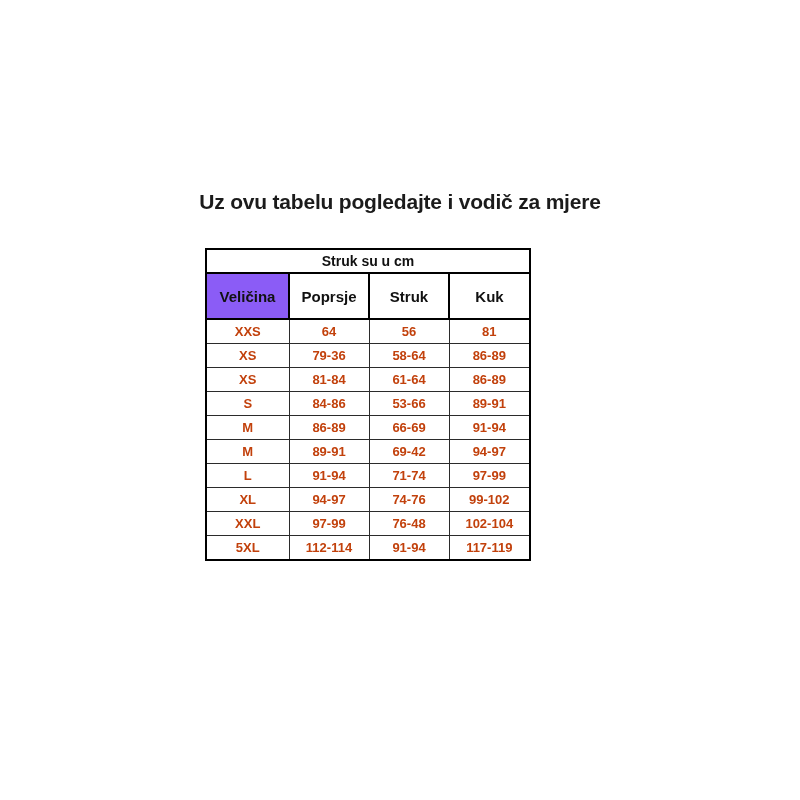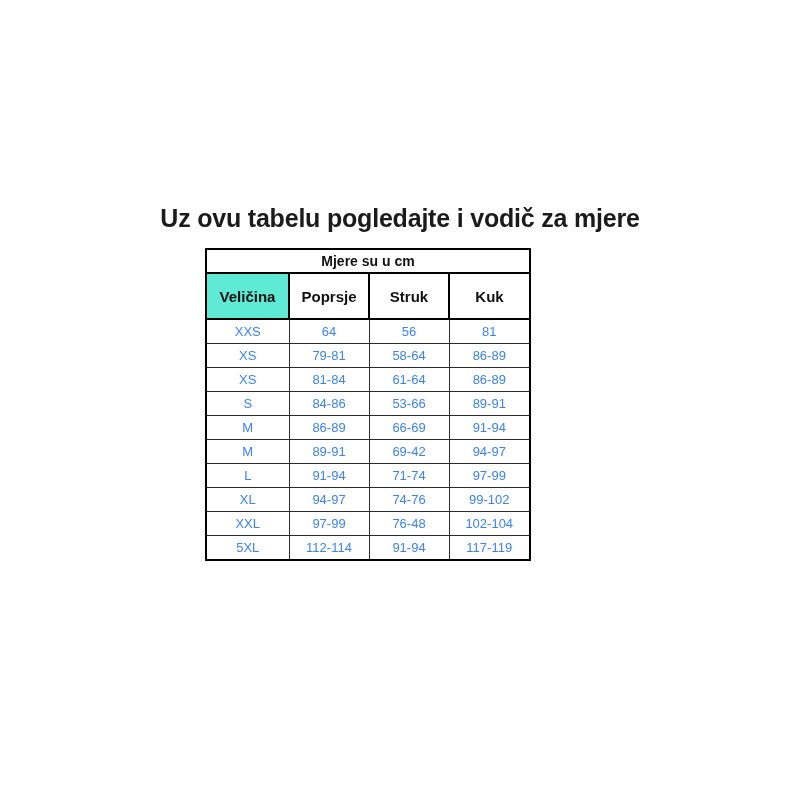--- a/index.html
+++ b/index.html
@@ -13,25 +13,24 @@
     position: relative;
     font-family: "Liberation Sans", sans-serif;
     overflow: hidden;
   }
   .page-title {
     position: absolute;
     top: 190px;
     left: 0;
     width: 800px;
     text-align: center;
-    font-size: 25px;
+    font-size: 21px;
     font-weight: 700;
     color: #1b1b1b;
     letter-spacing: -0.2px;
-    margin-top: 14px;
   }
   table.size-table {
     position: absolute;
     top: 248px;
     left: 205px;
     width: 324px;
     border-collapse: collapse;
     border: 2px solid #000000;
     table-layout: fixed;
   }
@@ -53,66 +52,66 @@
     border: 2px solid #000000;
     height: 44px;
     text-align: center;
     vertical-align: middle;
     font-size: 15px;
     font-weight: 700;
     color: #111111;
     padding: 0;
   }
   th.size-col {
-    background: #5eead4;
+    background: #8b5cf6;
   }
   td {
     border: 1px solid #2b2b2b;
     height: 23px;
     text-align: center;
     vertical-align: middle;
     font-size: 13px;
-    font-weight: 400;
-    color: #3b82f6;
+    font-weight: 700;
+    color: #c2410c;
     padding: 0;
   }
 </style>
 </head>
 <body>
 
 <div class="page-title">Uz ovu tabelu pogledajte i vodič za mjere</div>
 
 <table class="size-table">
   <colgroup>
     <col class="c-size">
     <col class="c-poprsje">
     <col class="c-struk">
     <col class="c-kuk">
   </colgroup>
   <thead>
     <tr>
-      <td class="caption-cell" colspan="4">Mjere su u cm</td>
+      <td class="caption-cell" colspan="4">Struk su u cm</td>
     </tr>
     <tr>
       <th class="size-col">Veličina</th>
       <th>Poprsje</th>
       <th>Struk</th>
       <th>Kuk</th>
     </tr>
   </thead>
   <tbody>
       <tr>
         <td>XXS</td>
         <td>64</td>
         <td>56</td>
         <td>81</td>
       </tr>
       <tr>
         <td>XS</td>
-        <td>79-81</td>
+        <td>79-36</td>
         <td>58-64</td>
         <td>86-89</td>
       </tr>
       <tr>
         <td>XS</td>
         <td>81-84</td>
         <td>61-64</td>
         <td>86-89</td>
       </tr>
       <tr>

